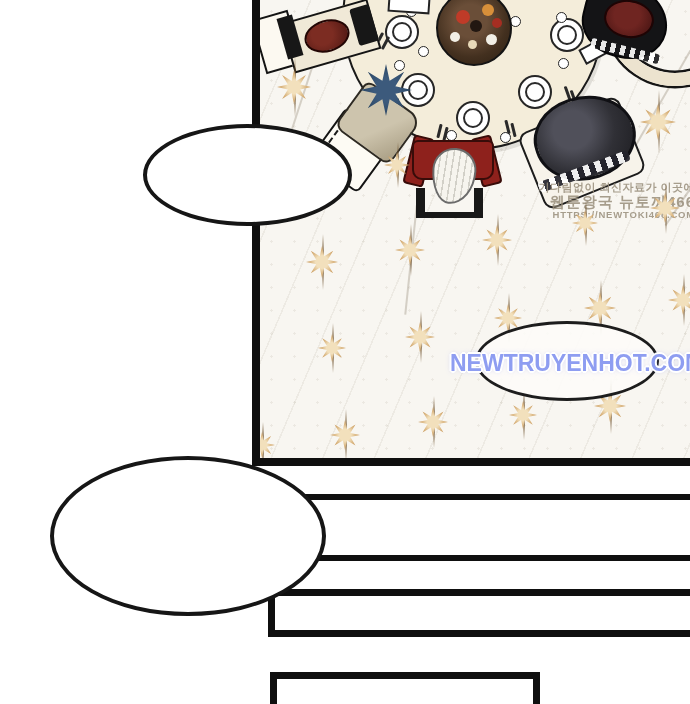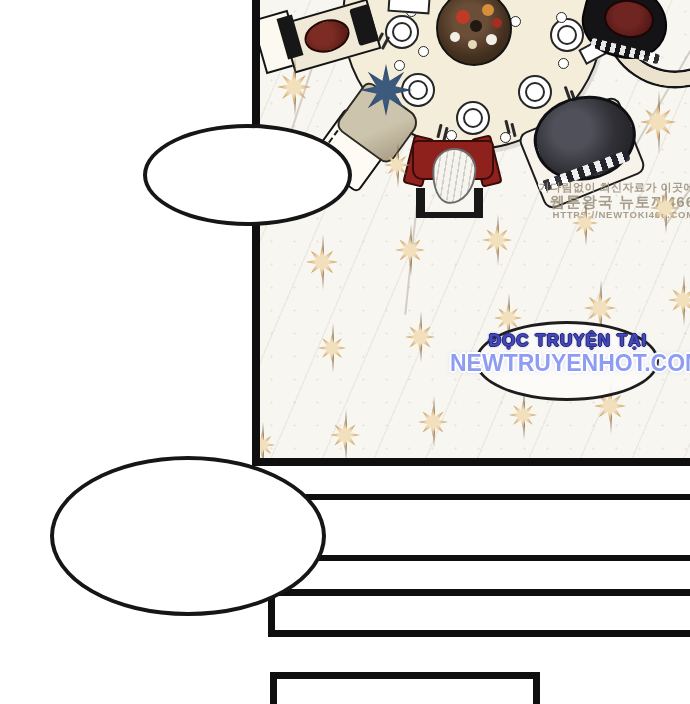--- a/index.html
+++ b/index.html
@@ -286,16 +286,15 @@
   <div class="frame2"></div>
 
   <div class="panel2">
     
   </div>
 
   <div class="ellipse-top"></div>
   <div class="ellipse-bottom"></div>
   <div class="bubble-blue"></div>
 
-  <div class="vn1">ĐỌC TRUYỆN TẠI</div>
   <div class="vn2">NEWTRUYENHOT.COM</div>
 
 </div>
 
 </body></html>

